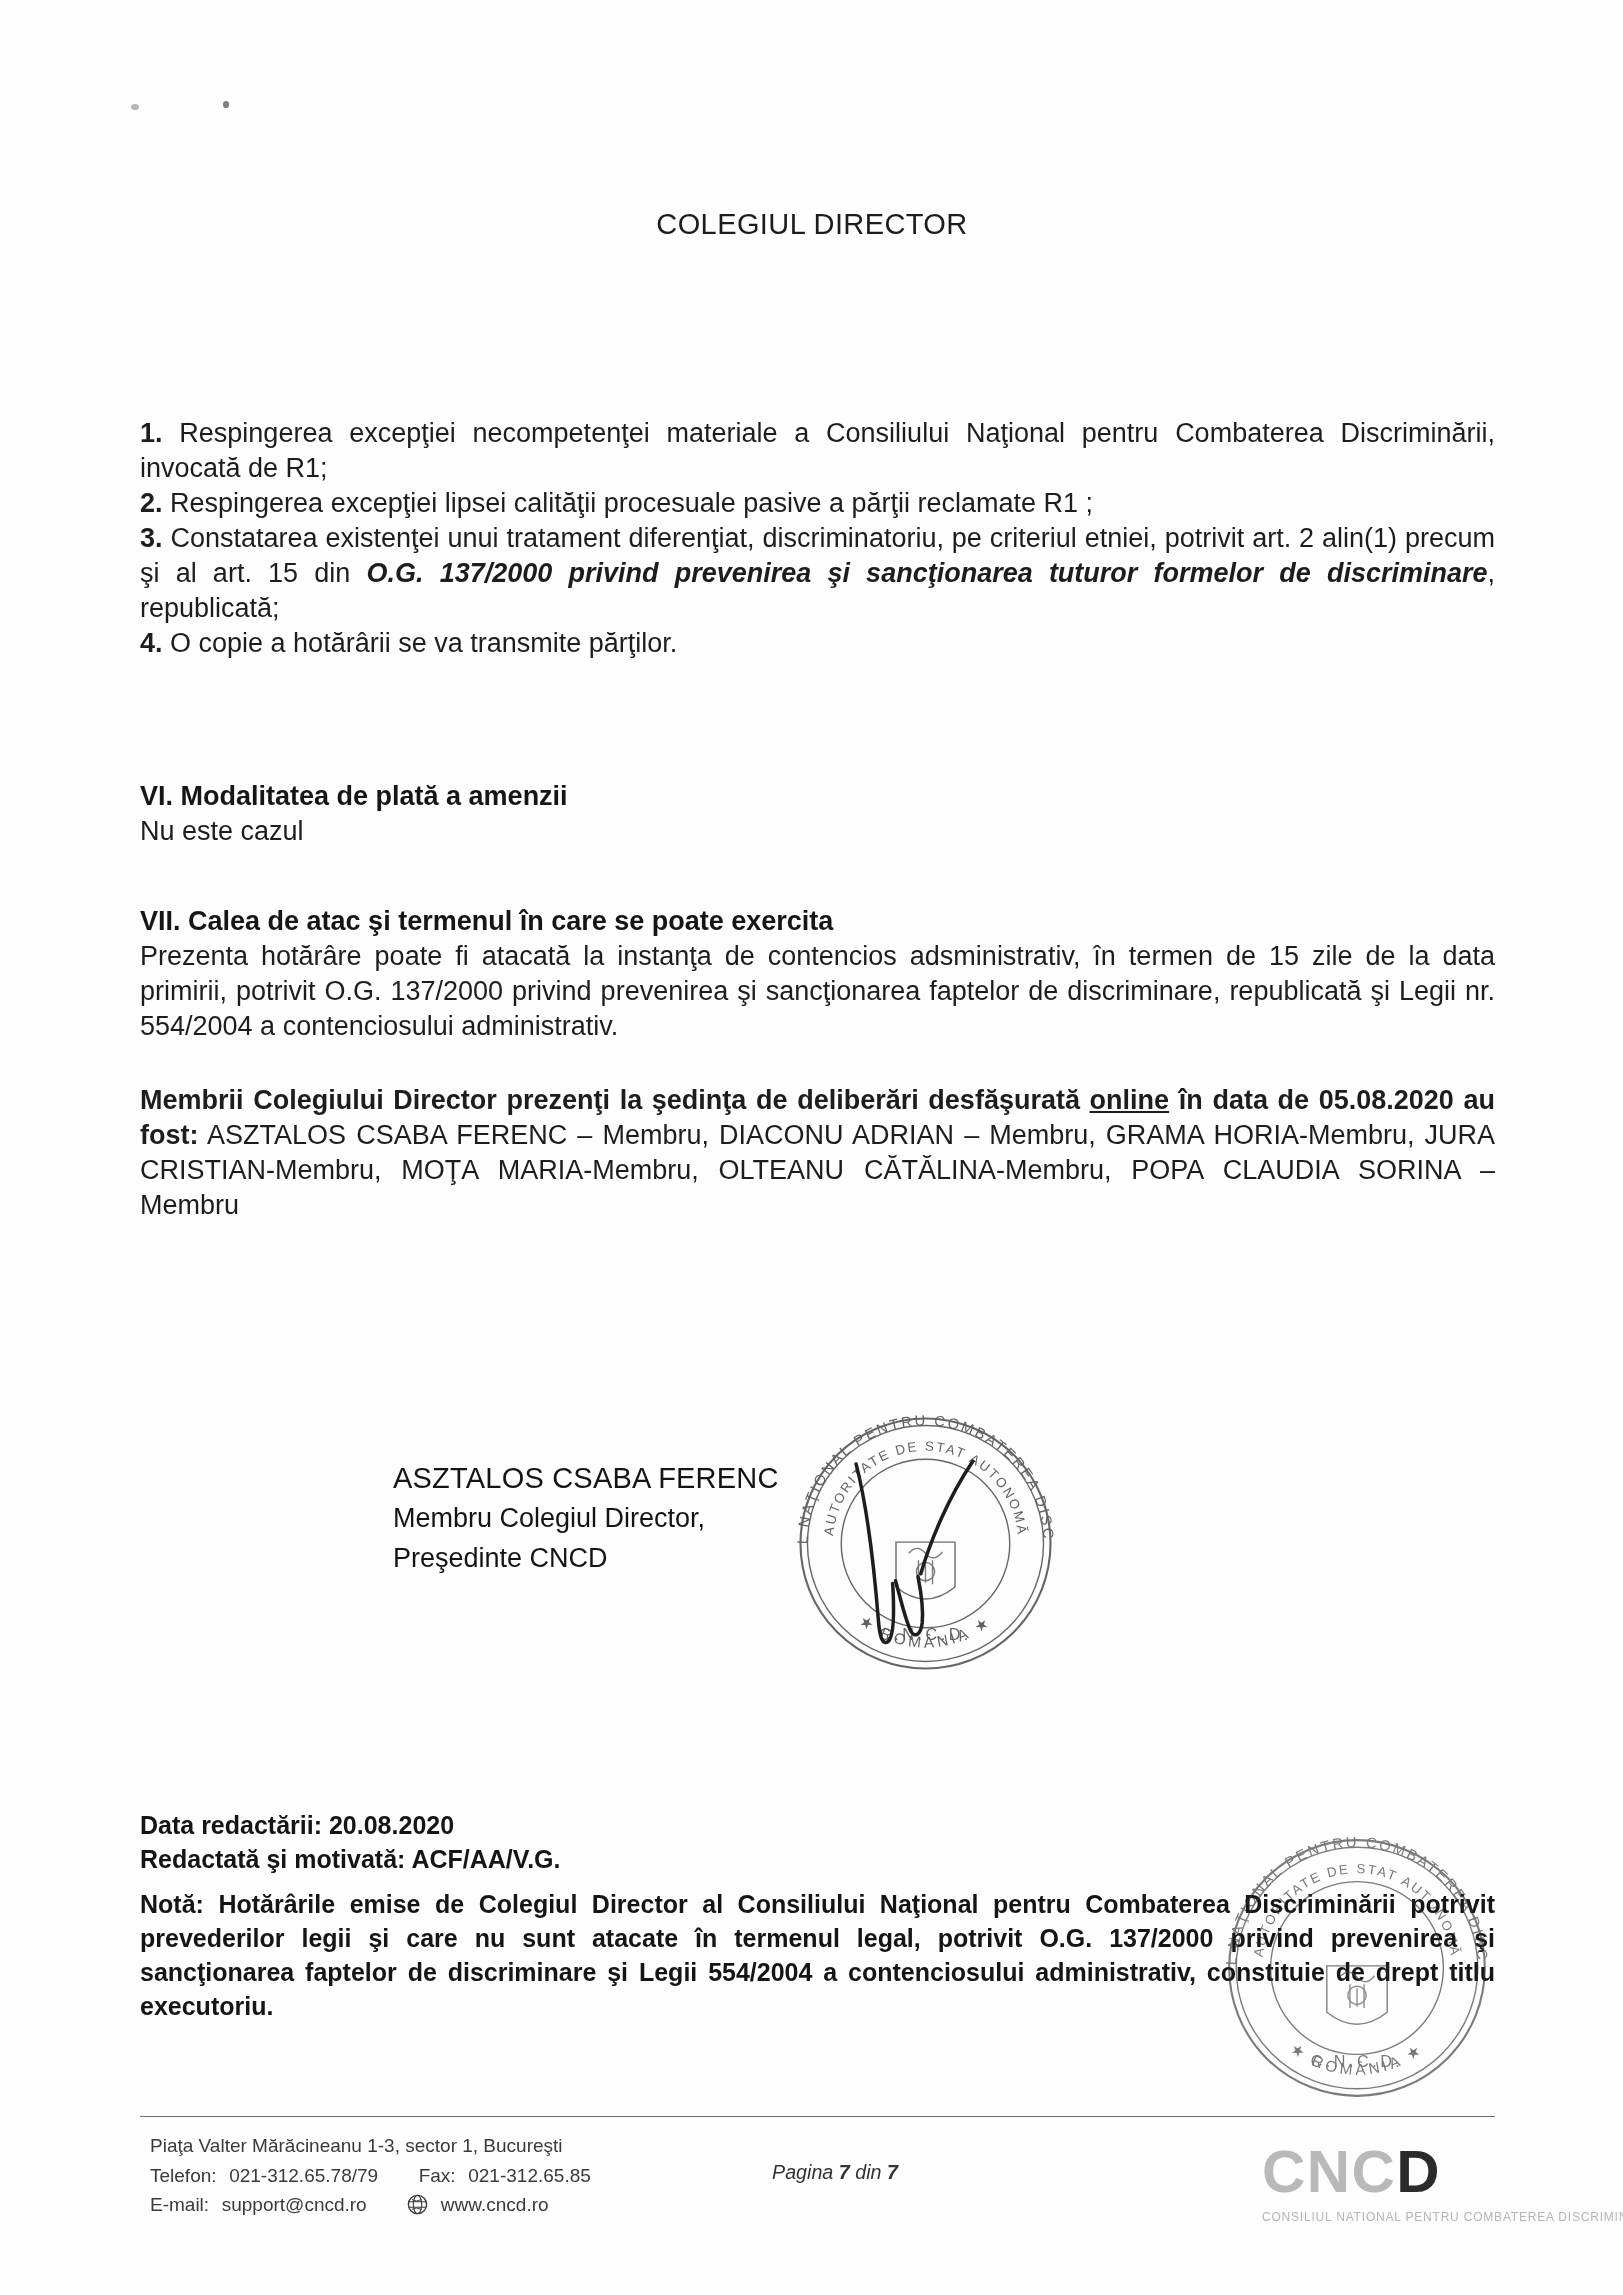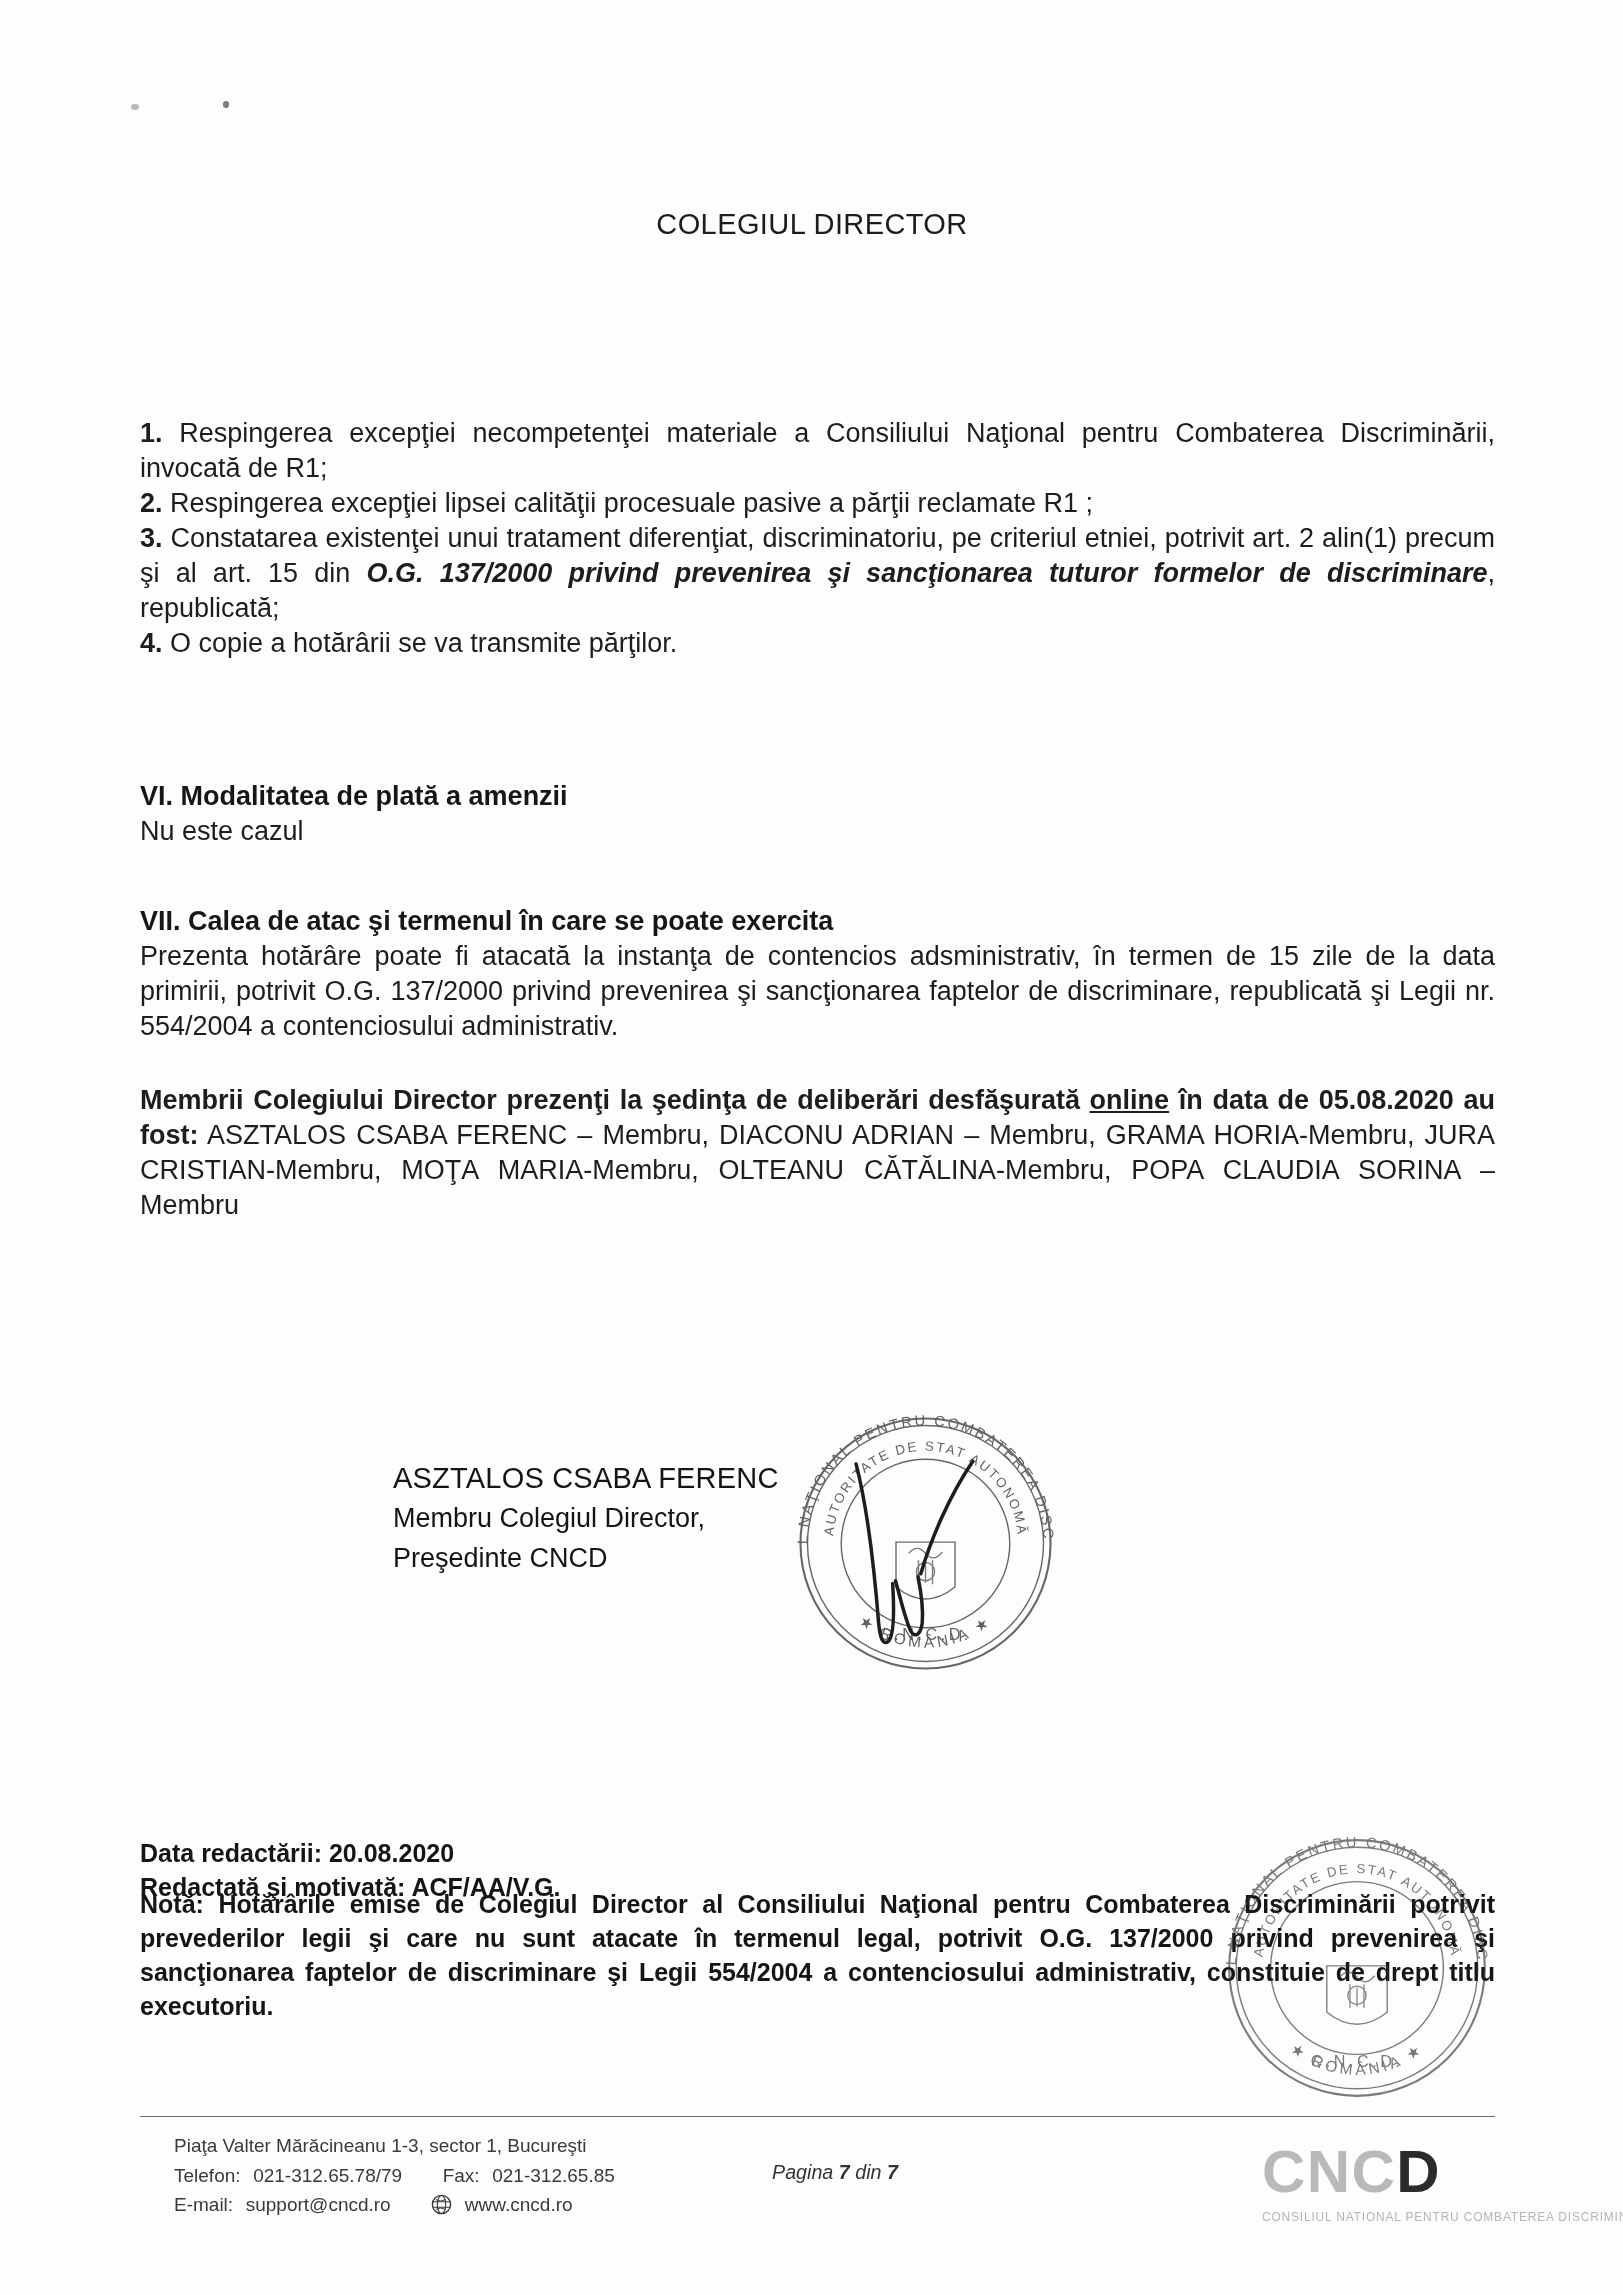--- a/index.html
+++ b/index.html
@@ -103,42 +103,42 @@
   #stamp-footer { left: 1206px; top: 1817px; width: 302px; height: 302px; opacity:.62; }
 
   .handsig {
     position: absolute;
     left: 828px; top: 1457px;
     width: 232px; height: 211px;
     pointer-events: none;
   }
 
   
-  #redaction { top: 1808px; margin-top: 28px; }
+  #redaction { top: 1808px; }
   #note { top: 1887px; }
   #redaction .para, #note .para {
     font-size: 25px;
     line-height: 34px;
     font-weight: bold;
     color: #151515;
   }
   #note .para { text-align: justify; }
 
   
   .footer-rule {
     position: absolute;
     left: 140px;
     top: 2116px;
     width: 1355px;
     height: 1.4px;
     background: #6d6d6d;
   }
   .footer {
     position: absolute;
-    left: 174px;
+    left: 150px;
     top: 2131px;
     width: 842px;
     color: #3a3a3a;
     font-size: 19px;
     line-height: 29.5px;
   }
   .footer-row { display: flex; align-items: center; gap: 12.6px; white-space: nowrap; }
   .footer-row .gap { display:inline-block; width: 15.4px; }
   .globe-icon { display:inline-block; width: 21px; height: 21px; }
 

